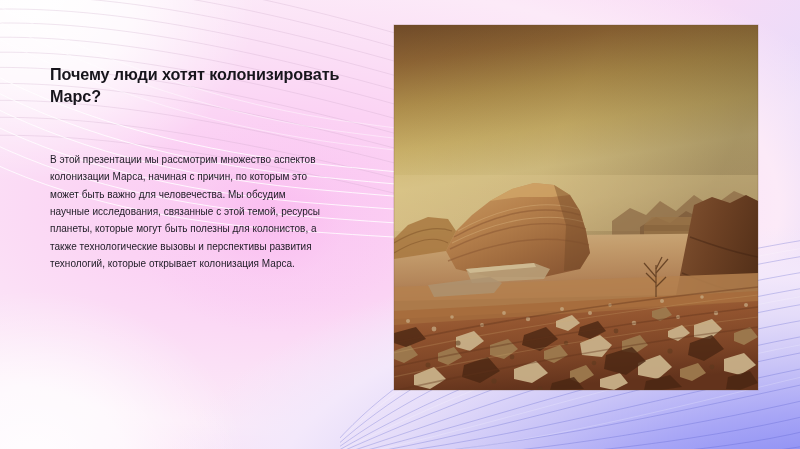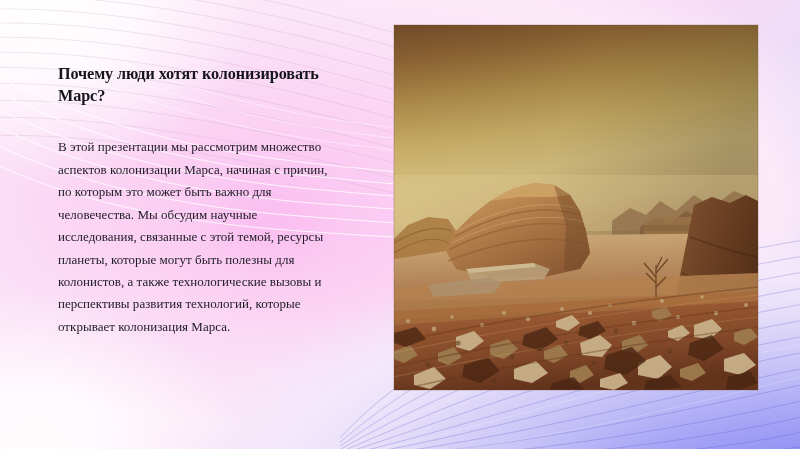--- a/index.html
+++ b/index.html
@@ -35,30 +35,30 @@
     position:absolute; left:90px; top:100px; width:360px; height:240px;
     background:radial-gradient(50% 60% at 50% 50%, rgba(249,178,238,0.55) 0%, rgba(250,198,242,0.32) 42%, rgba(251,219,246,0) 78%);
   }
   
   .curves { position:absolute; inset:0; }
   .curves svg { position:absolute; display:block; }
   #curves-tl { left:-30px; top:-34px; }
   #curves-br { right:-10px; bottom:-12px; }
   
   .text-col {
-    position:absolute; left:58px; top:64px; width:300px;font-family:Liberation Serif, serif;
+    position:absolute; left:50px; top:64px; width:300px;
   }
   .slide-title {
     font-size:16.2px; font-weight:700; line-height:1.33;
     color:#17151c; letter-spacing:-0.1px;
     margin-bottom:0;
   }
   .slide-body {
-    margin-top:29px;
-    font-size:13px; line-height:1.73;
+    margin-top:44px;
+    font-size:10px; line-height:1.73;
     color:#1d1b24; letter-spacing:0.02px;
     width:272px;
   }
   
   .photo-frame {
     position:absolute; left:394px; top:25px;
     width:364px; height:365px;
     overflow:hidden;
     background:#7a5533;
     box-shadow:0 0 0 0.5px rgba(120,90,70,0.35);

